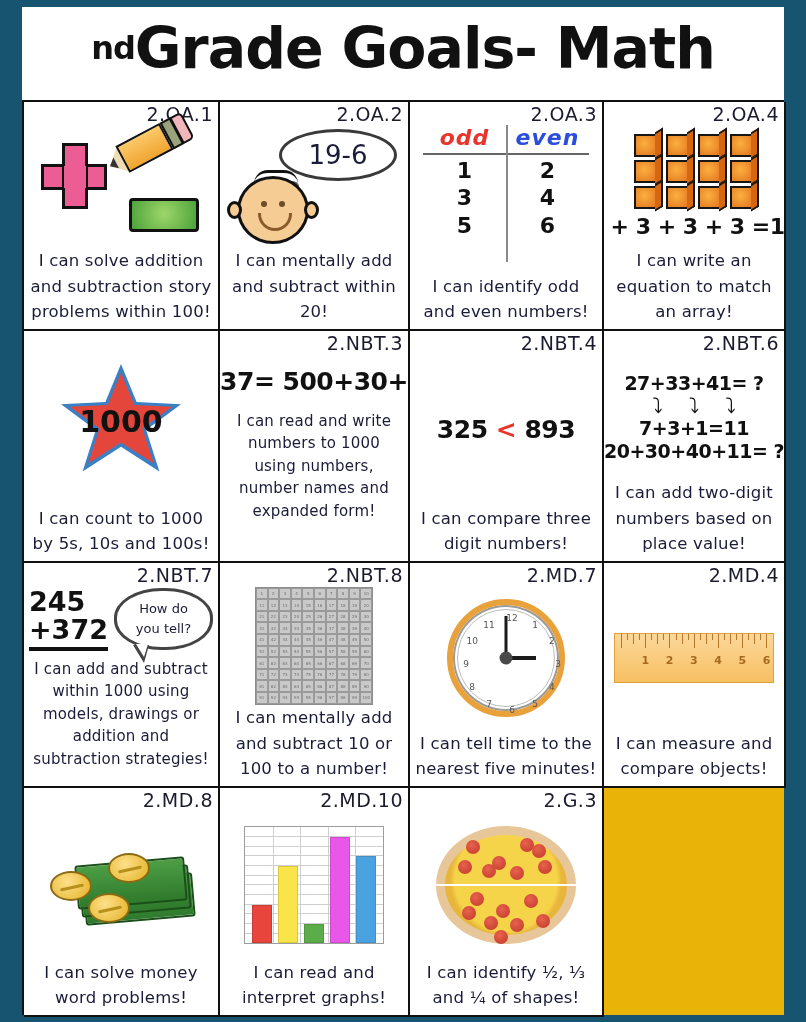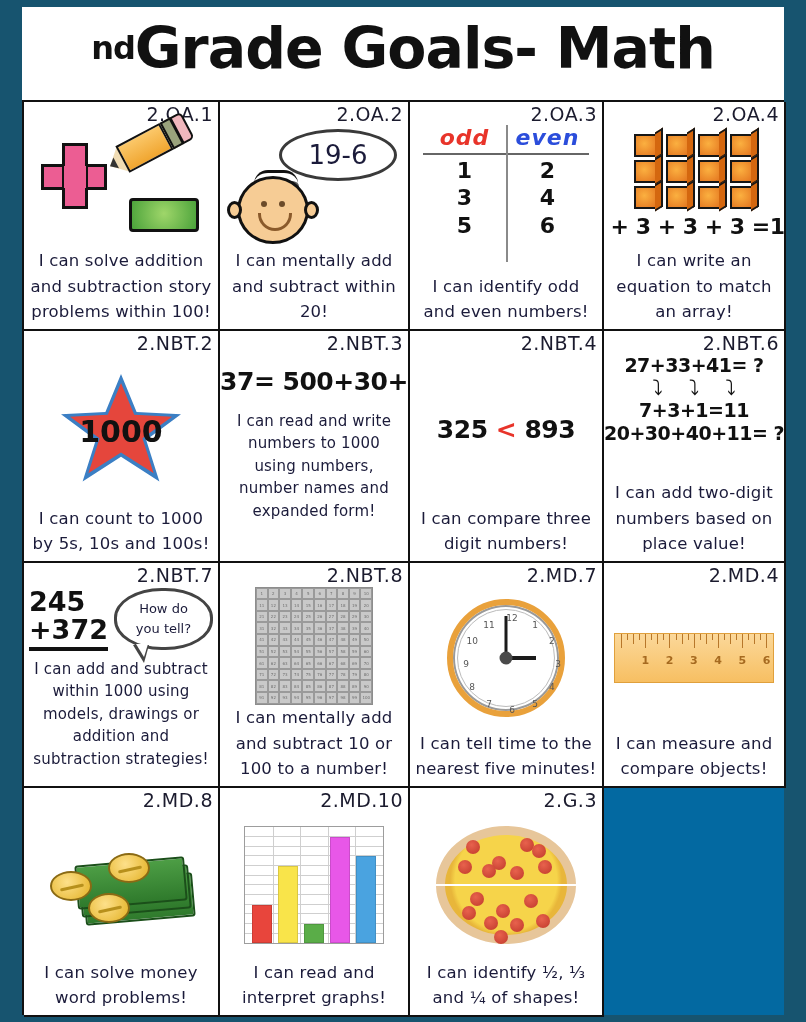--- a/index.html
+++ b/index.html
@@ -27,21 +27,21 @@
     padding-bottom:4px;
   }
   .title sup { font-size:32px; vertical-align: super; line-height:0; }
   .grid {
     position:absolute; top:93px; left:0;
     width:762px; height:915px;
     display:grid;
     grid-template-columns: 196px 190px 194px 182px;
     grid-template-rows: 229px 232px 225px 229px;
     border-top:2px solid #111; border-left:2px solid #111;
-    background:#0369a1;
+    background:#eab308;
   }
   .cell {
     border-right:2px solid #111; border-bottom:2px solid #111;
     background:#fff;
     position:relative;
     display:flex; flex-direction:column;
     padding:3px 5px 2px 5px;
     overflow:hidden;
   }
   .code {
@@ -165,21 +165,21 @@
   .starwrap .num { position:absolute; inset:0; display:flex; align-items:center; justify-content:center;
      font-family:"DejaVu Sans", sans-serif; font-weight:bold; font-size:30px; color:#111; padding-top:4px; }
 
   
   .bigeq { font-family:"DejaVu Sans", sans-serif; font-weight:bold; font-size:25px;
      color:#111; letter-spacing:-0.5px; white-space:nowrap; }
   .bigeq .lt { color:#e8342a; }
 
   
   .nbt6 { width:100%; height:100%; display:flex; flex-direction:column;
-     align-items:center; justify-content:flex-start; gap:1px; }
+     align-items:center; justify-content:center; gap:1px; }
   .nbt6 .l { font-family:"DejaVu Sans", sans-serif; font-weight:bold; font-size:19px;
      color:#111; letter-spacing:-0.5px; white-space:nowrap; }
   .nbt6 .arrows { display:flex; gap:26px; font-size:21px; line-height:1; color:#111; }
 
   
   .nbt7 { width:100%; height:100%; display:flex; align-items:flex-start; justify-content:center; gap:6px; padding-top:2px;}
   .addend { font-family:"DejaVu Sans", sans-serif; font-weight:bold; font-size:27px; color:#111; line-height:1.05; }
   .addend .ln { border-bottom:4px solid #111; padding-bottom:2px; }
   .speech { position:relative; width:108px; height:62px; border:3px solid #444; border-radius:48%;
      background:#fff; display:flex; flex-direction:column; align-items:center; justify-content:center;
@@ -382,21 +382,20 @@
               <span class="cube"></span>
               <span class="cube"></span>
             </div>
           <div class="eqn">3 + 3 + 3 + 3 =12</div>
         </div>
       </div>
       <div class="goal">I can write an equation to match an array!</div>
     </div>
 
     <div class="cell">
-      <div class="code">2.NBT.2</div>
       <div class="art">
         <div class="starwrap">
           <div class="star"></div>
             <div class="star inner"></div>
           <div class="num">1000</div>
         </div>
       </div>
       <div class="goal">I can count to 1000 by 5s, 10s and 100s!</div>
     </div>
 

